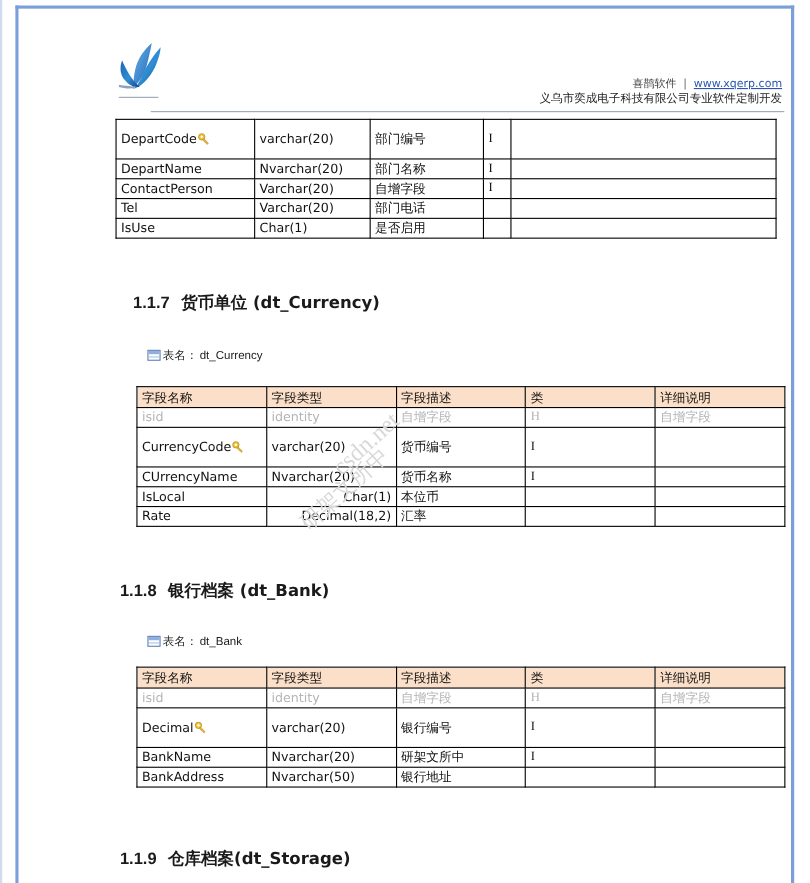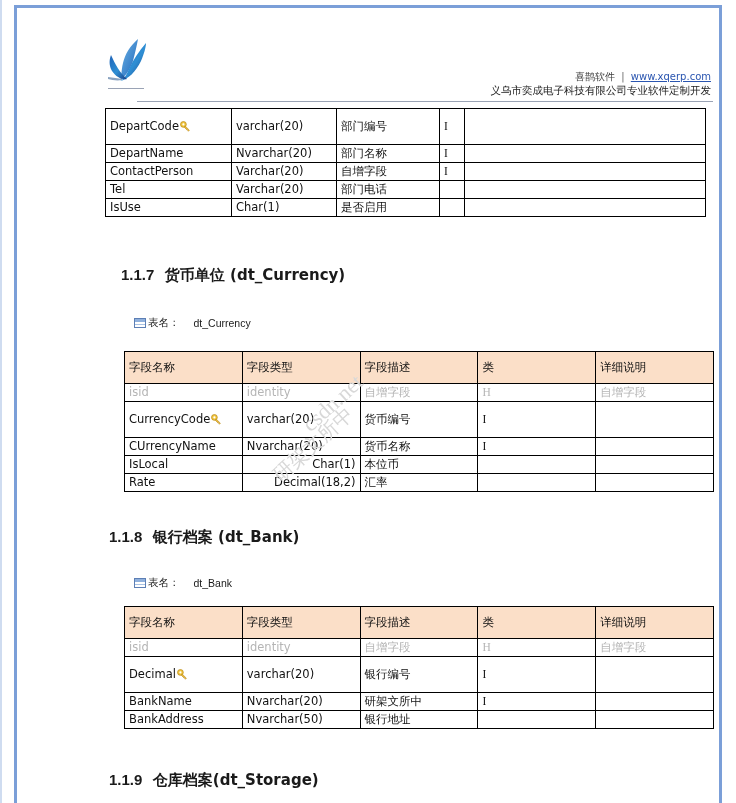--- a/index.html
+++ b/index.html
@@ -187,21 +187,21 @@
   }
   .tbl-icon::after {
     content: "";
     position: absolute;
     left: 0; top: 5px;
     width: 100%;
     height: 1px;
     background: #a8c1e3;
   }
   .tn-label { font-weight: normal; }
-  .tn-value { font-family: "Liberation Sans", sans-serif; margin-left: 14px; }
+  .tn-value { font-family: "Liberation Sans", sans-serif; margin-left: 2px; }
 
   
   table.schema {
     position: absolute;
     border-collapse: collapse;
     table-layout: fixed;
     background: #ffffff;
     font-family: "DejaVu Sans", sans-serif;
     padding-left: 44px;
   }
@@ -213,21 +213,21 @@
     vertical-align: middle;
     line-height: 15px;
     box-sizing: border-box;
     font-weight: normal;
     text-align: left;
     overflow: hidden;
     white-space: nowrap;
   }
   table.schema thead th {
     background: #fbdfc8;
-    height: 32px;
+    height: 19px;
     margin-top: 12px;
   }
   table.schema tr.row-gray td {
     color: #b5b5b5;
   }
   table.schema td.tall, table.schema tr.tall td {
     height: 36px;
   }
   td.c-name   { width: 126px; }
   td.c-type   { width: 105px; }

